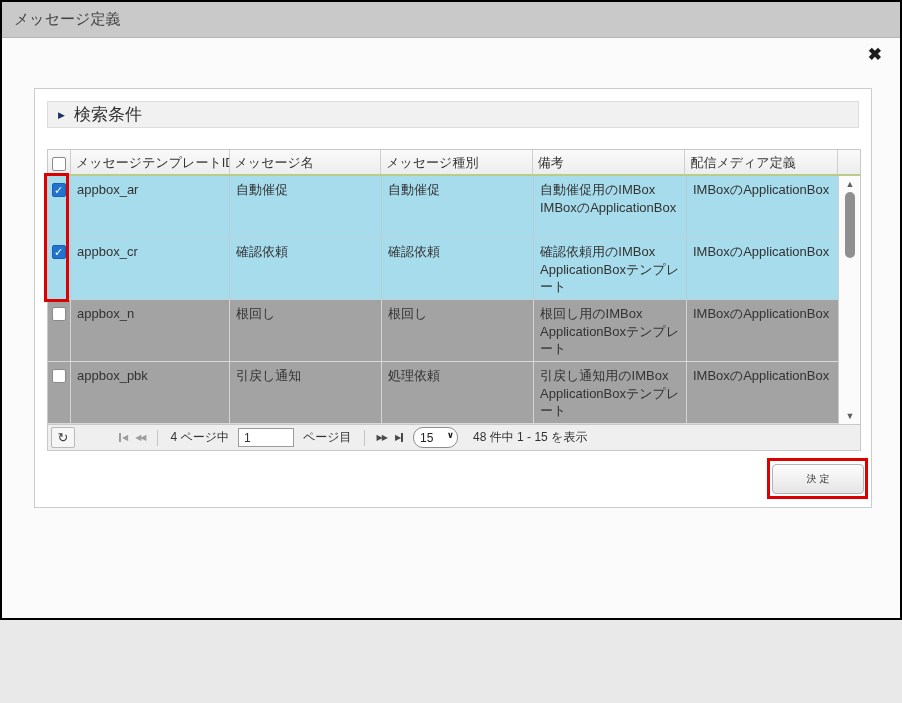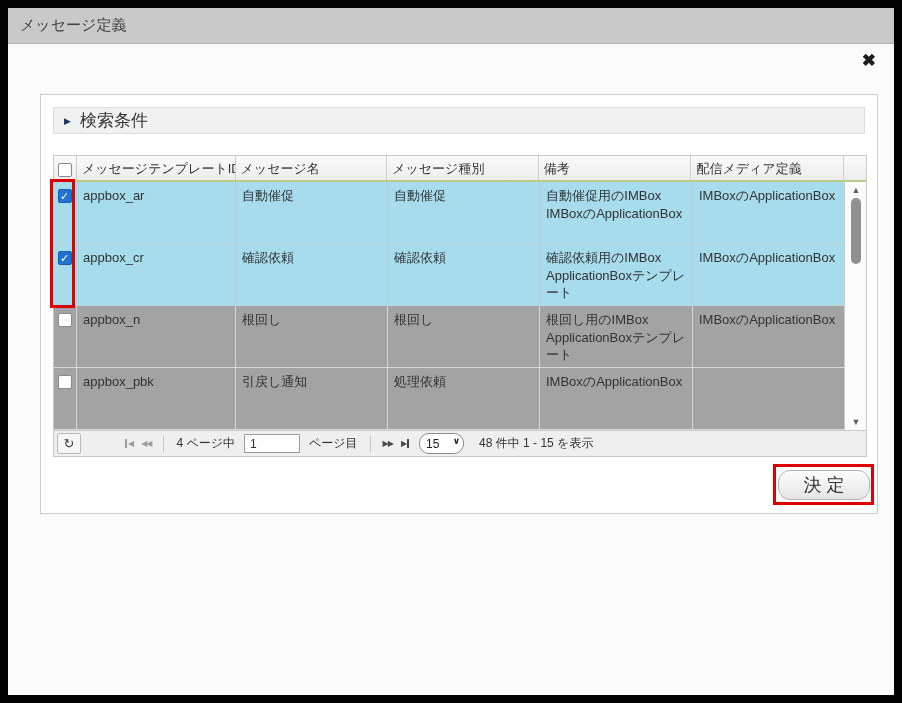--- a/index.html
+++ b/index.html
@@ -1,22 +1,22 @@
 <!DOCTYPE html>
 <html style="--highlight: #a6dcec; --annotation: #dd0000; --checkbox: #2273cf; --underline: #b9cc8a;"><head>
 <meta charset="utf-8">
 <style>
   html,body{margin:0;padding:0;background:#e9e9e9;font-family:"Liberation Sans","DejaVu Sans",sans-serif;}
   *{box-sizing:border-box;}
   :root{
     --highlight:#a6dcec; --annotation:#dd0000; --checkbox:#2273cf; --underline:#b9cc8a;
   }
   .dialog{
-    position:relative;width:902px;height:703px;background:#fbfbfb;
-    border:8px solid #000000;overflow:hidden;
+    position:relative;width:902px;height:620px;background:#fbfbfb;
+    border:2px solid #000000;overflow:hidden;
   }
   
   .titlebar{height:36px;background:#c9c9c9;border-bottom:1px solid #b5b5b5;
     display:flex;align-items:center;padding:0 12px;cursor:default;}
   .titlebar .title{font-size:15px;color:#424242;}
   .closebtn{position:absolute;top:42px;right:16px;background:none;border:none;
     font-size:17px;font-weight:bold;color:#1c1c1c;cursor:pointer;line-height:1;padding:2px;}
   
   .panel{position:absolute;left:32px;top:86px;width:838px;height:420px;
     background:#ffffff;border:1px solid #cccccc;}
@@ -70,22 +70,22 @@
   .pagetext{margin:14px 4px;white-space:nowrap;}
   .pageinput{width:56px;height:19px;border:1px solid #9b9b9b;font-size:12px;
     padding:1px 5px;margin:0 5px;font-family:inherit;color:#333;}
   .selwrap{position:relative;display:inline-block;margin-left:6px;}
   .pagesize{appearance:none;-webkit-appearance:none;width:45px;height:21px;border:1px solid #8d8d8d;
     border-radius:10px;background:#fff;font-size:12px;padding:0 14px 0 6px;font-family:inherit;color:#222;cursor:pointer;}
   .selwrap .chev{position:absolute;right:4px;top:3px;font-size:9px;font-weight:bold;color:#222;pointer-events:none;}
   .records{margin-left:15px;white-space:nowrap;color:#333;}
   
   .submitbtn{position:absolute;left:770px;top:462px;width:92px;height:30px;
-    background:linear-gradient(#fdfdfd,#e5e5e5);border:1px solid #b3b3b3;border-radius:12px;
-    font-size:18px;color:#333;font-family:inherit;cursor:pointer;}
+    background:linear-gradient(#fdfdfd,#e5e5e5);border:1px solid #b3b3b3;border-radius:4px;
+    font-size:10px;color:#333;font-family:inherit;cursor:pointer;}
   
   .annotation{position:absolute;border:3px solid var(--annotation);background:transparent;
     pointer-events:none;z-index:9;}
   .anno-checks{left:42px;top:171px;width:25px;height:129px;}
   .anno-submit{left:765px;top:456px;width:101px;height:41px;}
 </style>
 </head>
 <body>
 
 <div class="dialog">
@@ -153,20 +153,21 @@
             <span class="cell c-media">IMBoxのApplicationBox</span>
           </div>
 
           <div class="row">
             <span class="cell c-check">
               <span class="cb"></span>
             </span>
             <span class="cell c-id">appbox_pbk</span>
             <span class="cell c-name">引戻し通知</span>
             <span class="cell c-type">処理依頼</span>
+            <span class="cell c-note">引戻し通知用のIMBox ApplicationBoxテンプレート</span>
             <span class="cell c-media">IMBoxのApplicationBox</span>
           </div>
 
         </div>
 
         <div class="vscroll">
           <span class="vs-up">▲</span>
           <span class="vs-thumb"></span>
           <span class="vs-down">▼</span>
         </div>

